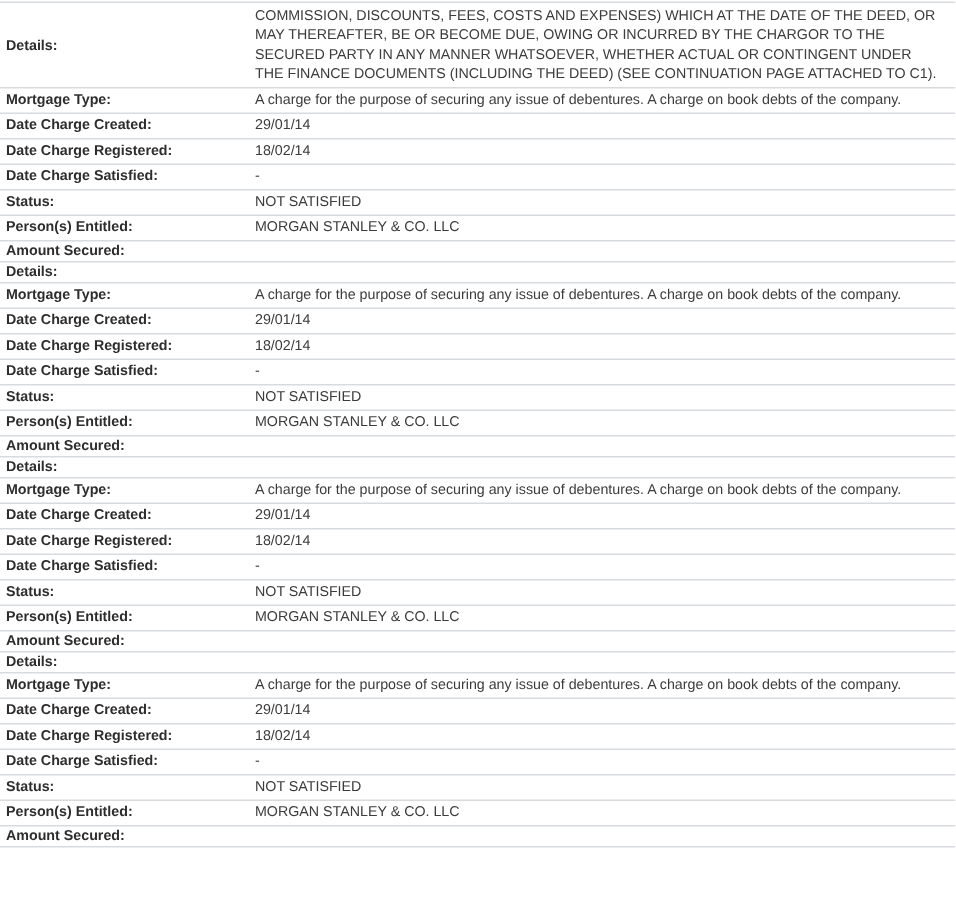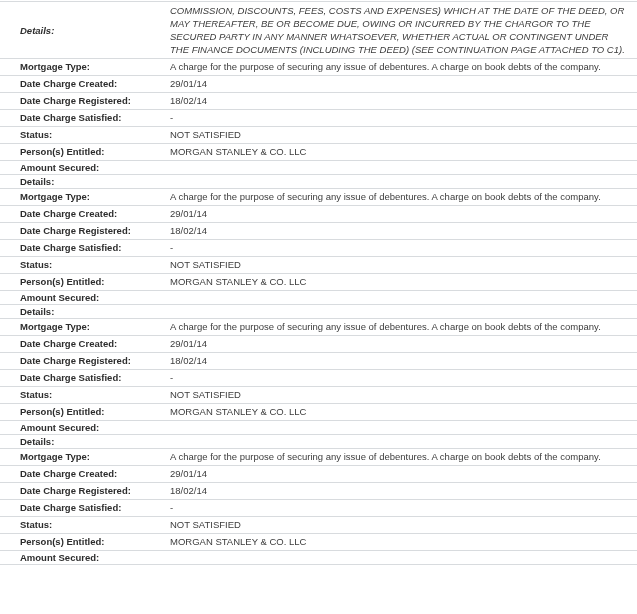--- a/index.html
+++ b/index.html
@@ -30,37 +30,36 @@
   col.c-label { width: 170px; }
   td {
     font-size: 9.5px;
     line-height: 13px;
     vertical-align: middle;
     border-bottom: 1px solid var(--separator-line);
     padding: 1px 0 2px 0;
     word-wrap: break-word;
   }
   td.label {
-    padding-left: 20px;
+    padding-left: 4px;
     padding-right: 6px;
     font-weight: bold;
     color: var(--label-text);
   }
   td.value {
     padding-right: 8px;
     color: var(--value-text);
   }
   tr.compact td {
     padding-top: 0;
     padding-bottom: 0;
   }
   tr.tall td {
     padding-top: 2px;
     padding-bottom: 2px;
-    font-style: italic;
   }
 </style>
 </head>
 <body>
 
 <table class="charges">
   <colgroup>
     <col class="c-label">
     <col class="c-value">
   </colgroup>

